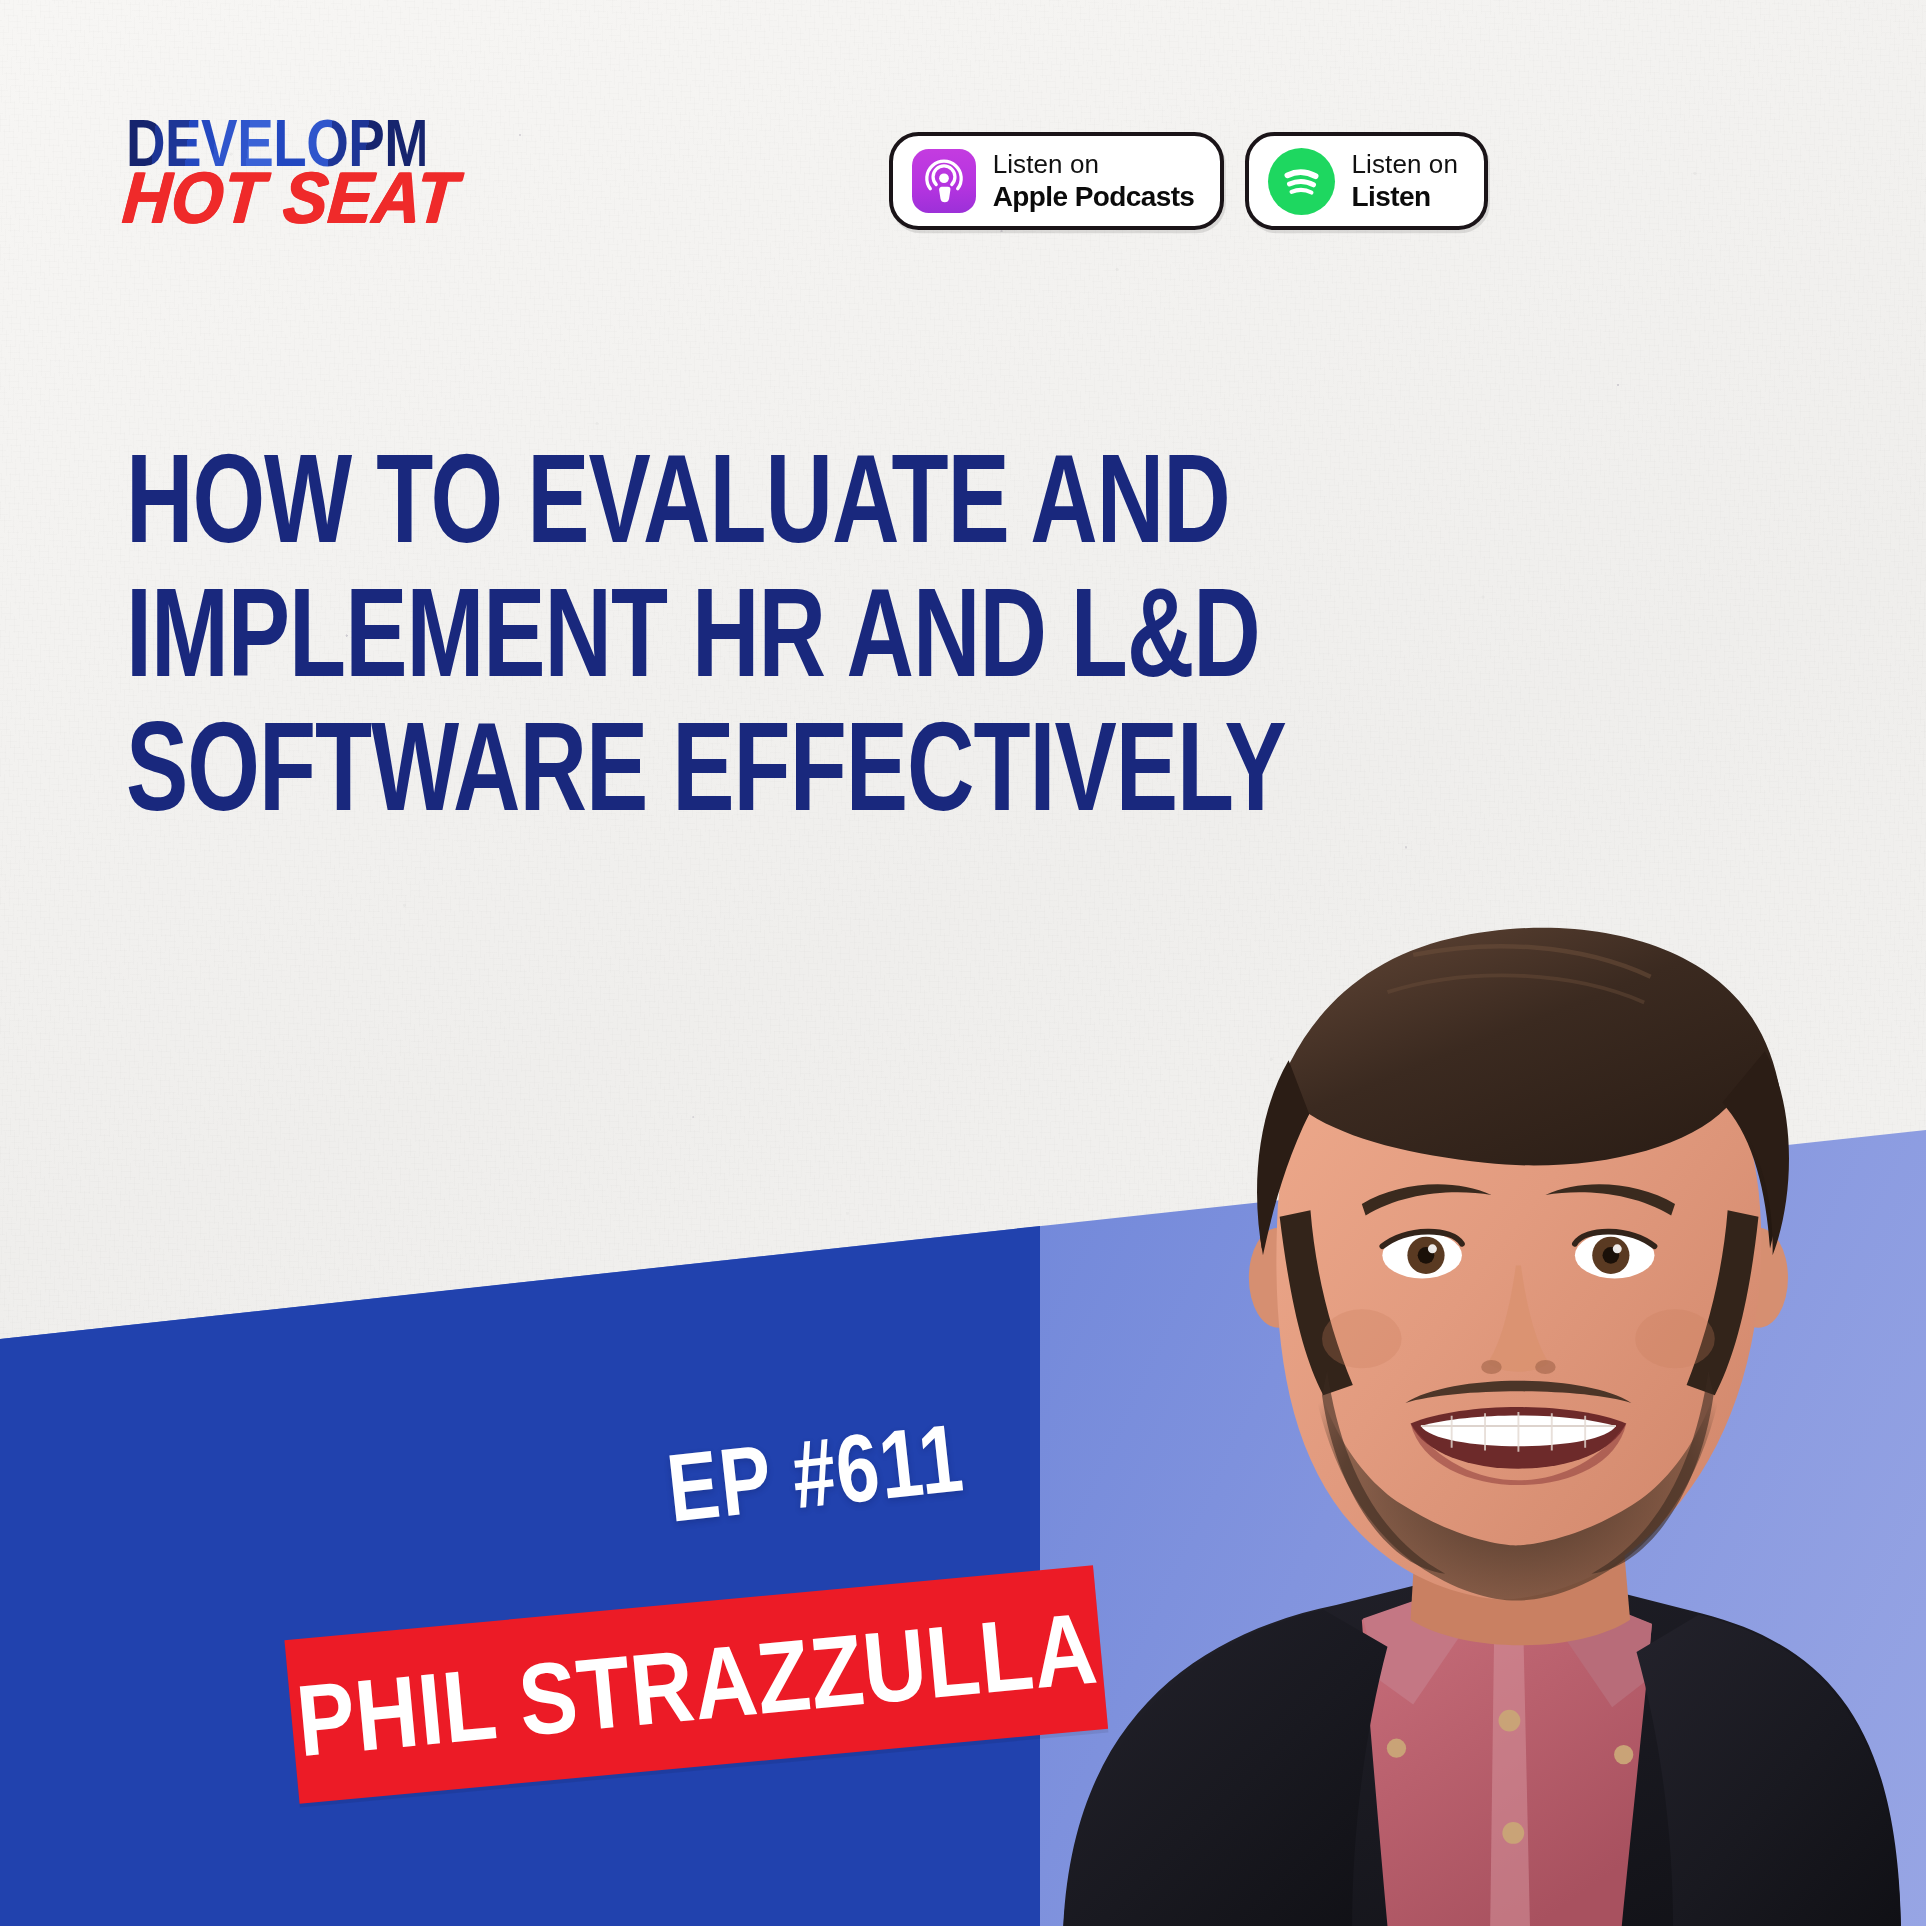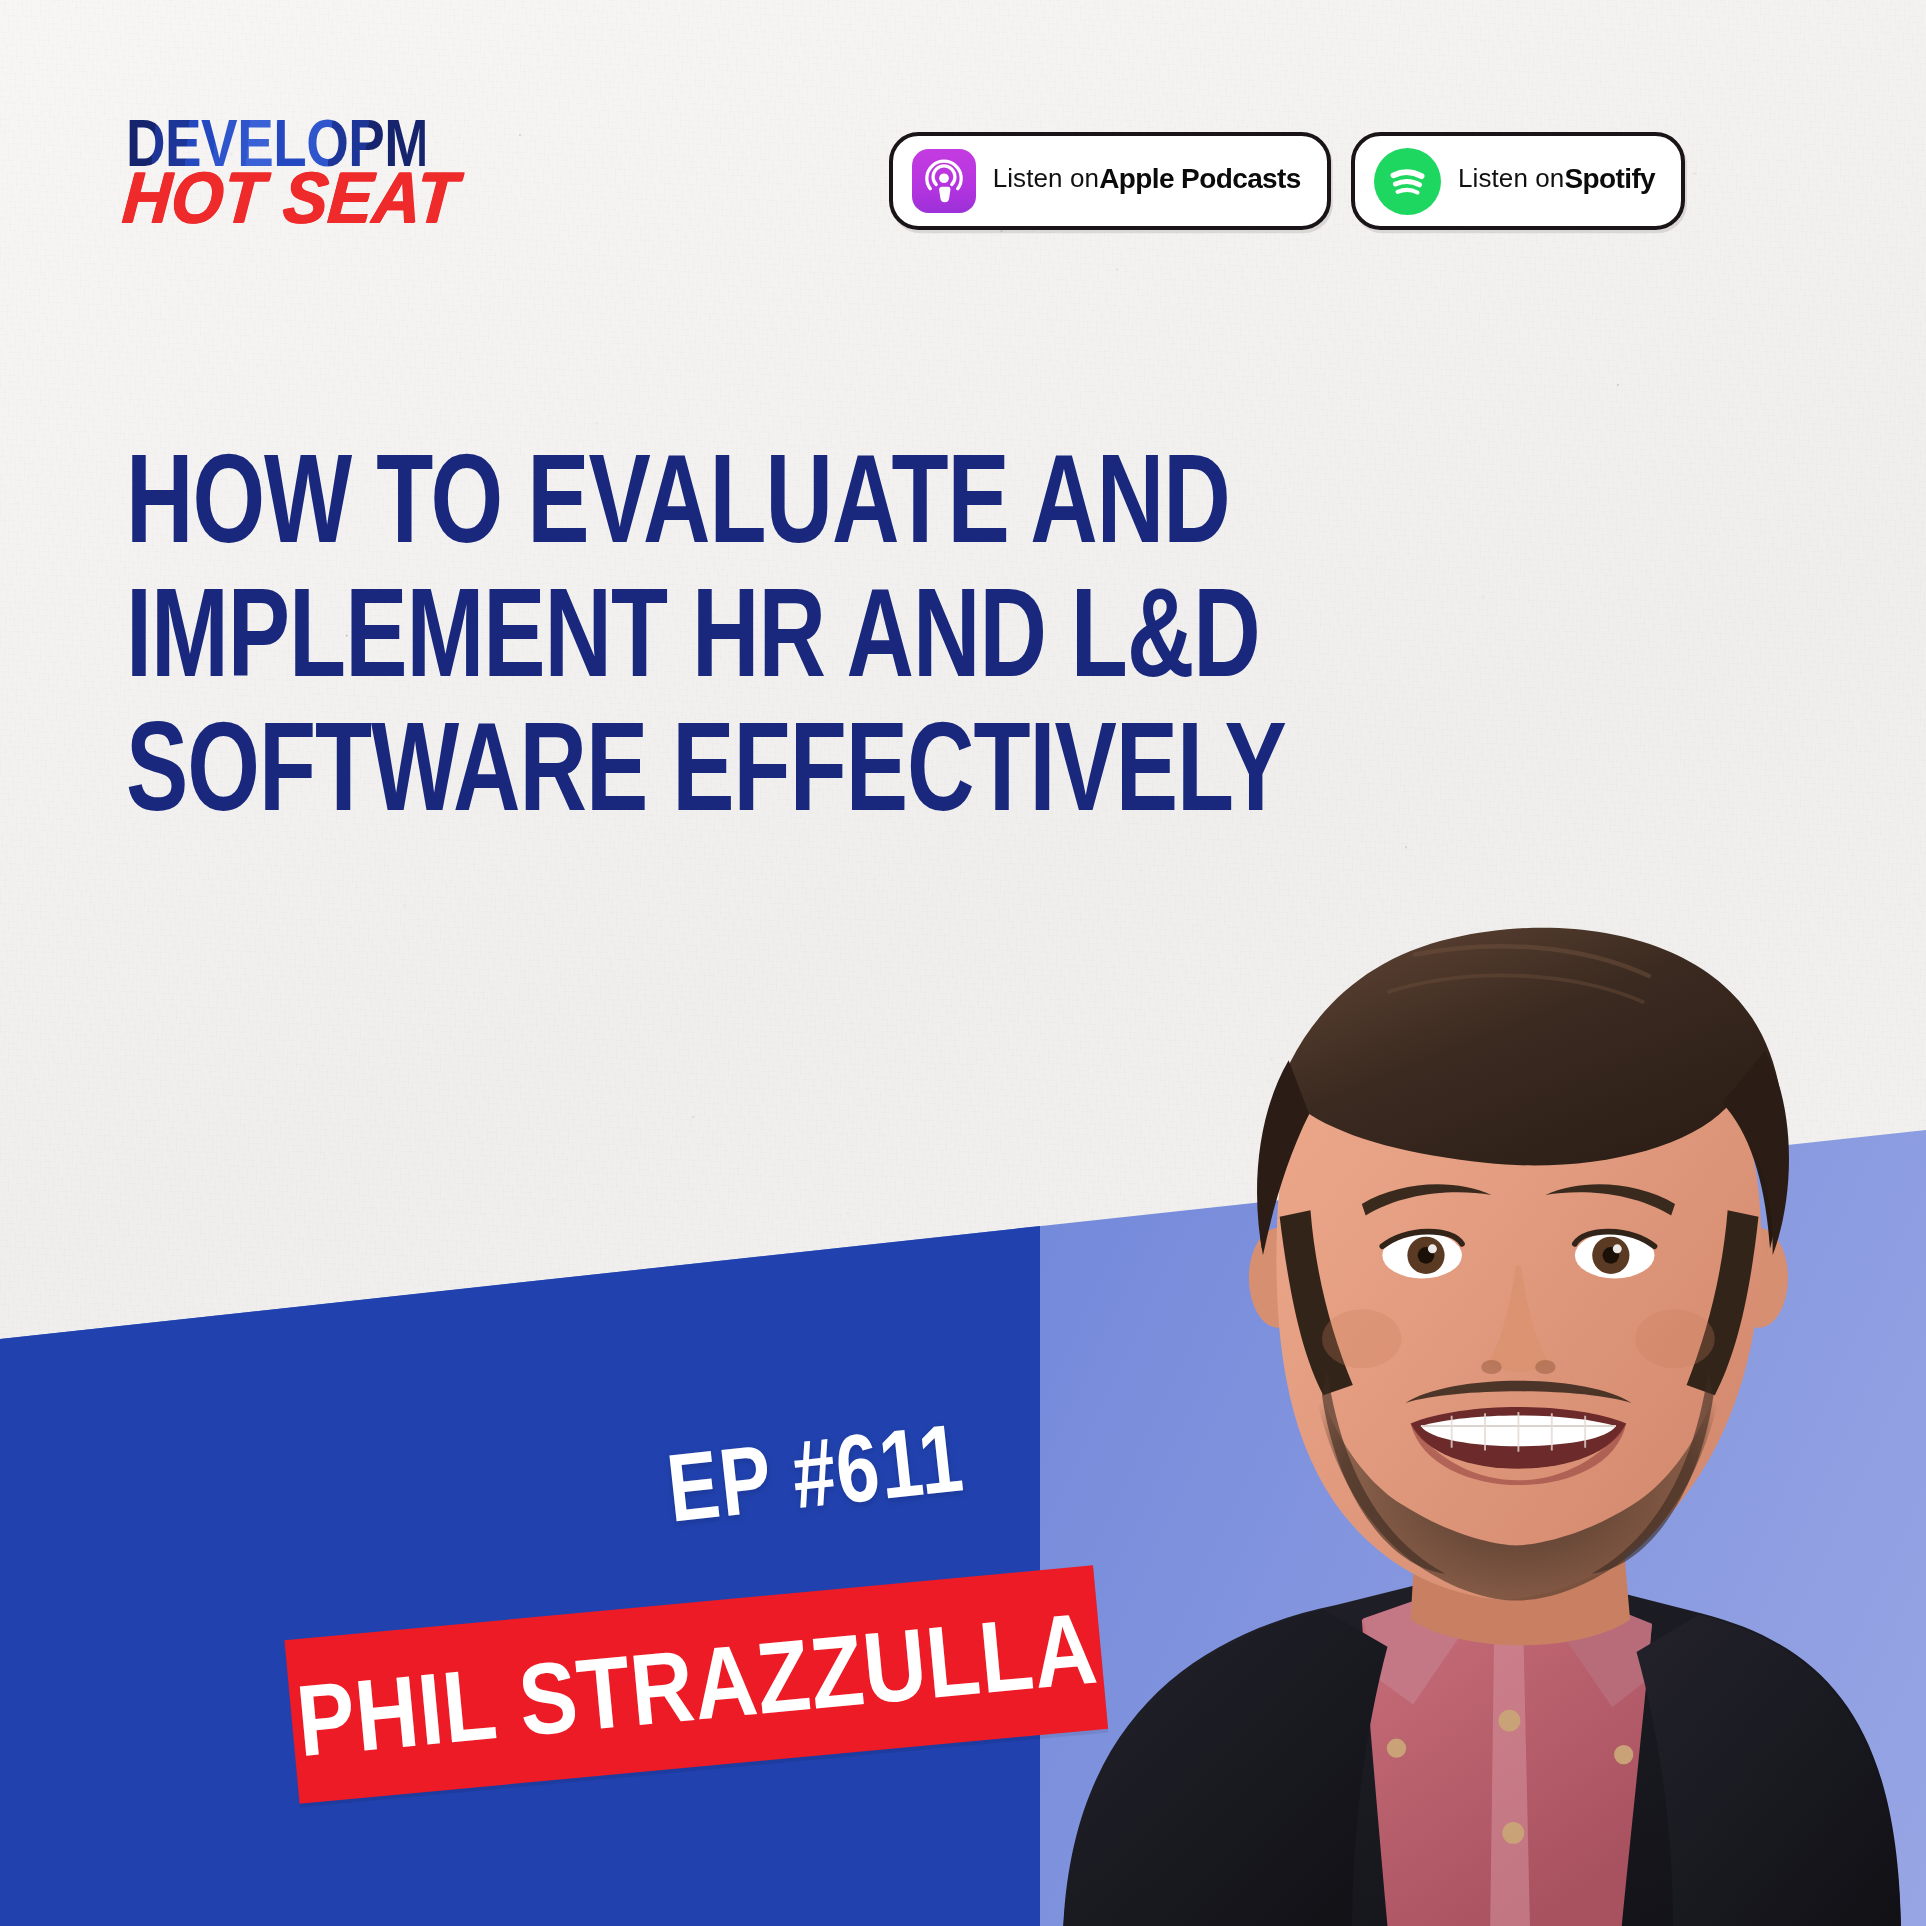--- a/index.html
+++ b/index.html
@@ -138,21 +138,21 @@
   }
   .badge {
     display: flex; align-items: center;
     gap: 16.7px;
     background: #ffffff;
     border: 4.5px solid #1a1418;
     border-radius: 29.5px;
     padding: 11.6px 26px 11.6px 19px;
     box-shadow: 1.9px 3.2px 0 rgba(0,0,0,.10);
   }
-  .badge-txt { display: flex; justify-content: center; line-height: 1; }
+  .badge-txt { display: flex; flex-direction: column; justify-content: center; line-height: 1; }
   .badge-small { font-size: 26px; font-weight: 400; color: #111; letter-spacing: 0.1px; margin-bottom: 5.8px; }
   .badge-big   { font-size: 28px; font-weight: 700; color: #0b0b0b; letter-spacing: -0.6px; }
 
   .ap-icon {
     width: 64px; height: 64px; border-radius: 16.7px;
     background: linear-gradient(178deg,#c43ce0 0%,#b534e0 58%,#9b30d8 100%);
     display: flex; align-items: center; justify-content: center;
     flex: none;
   }
   .sp-icon {
@@ -264,21 +264,21 @@
         <svg viewBox="0 0 64 64" width="53" height="53" aria-hidden="true">
           <g fill="none" stroke="#ffffff" stroke-linecap="round">
             <path d="M15 24.5 q17 -8 34 1" stroke-width="7"></path>
             <path d="M17.5 35 q15 -6.5 29 1" stroke-width="6"></path>
             <path d="M20 44.5 q12.5 -5 24 .8" stroke-width="5"></path>
           </g>
         </svg>
       </div>
       <div class="badge-txt">
         <span class="badge-small">Listen on</span>
-        <span class="badge-big">Spotify</span>
+        <span class="badge-big">Listen</span>
       </div>
     </div>
 
   </div>
 
   <div class="title">
     <span class="ln">HOW TO EVALUATE AND</span>
     <span class="ln">IMPLEMENT HR AND L&amp;D</span>
     <span class="ln">SOFTWARE EFFECTIVELY</span>
   </div>

